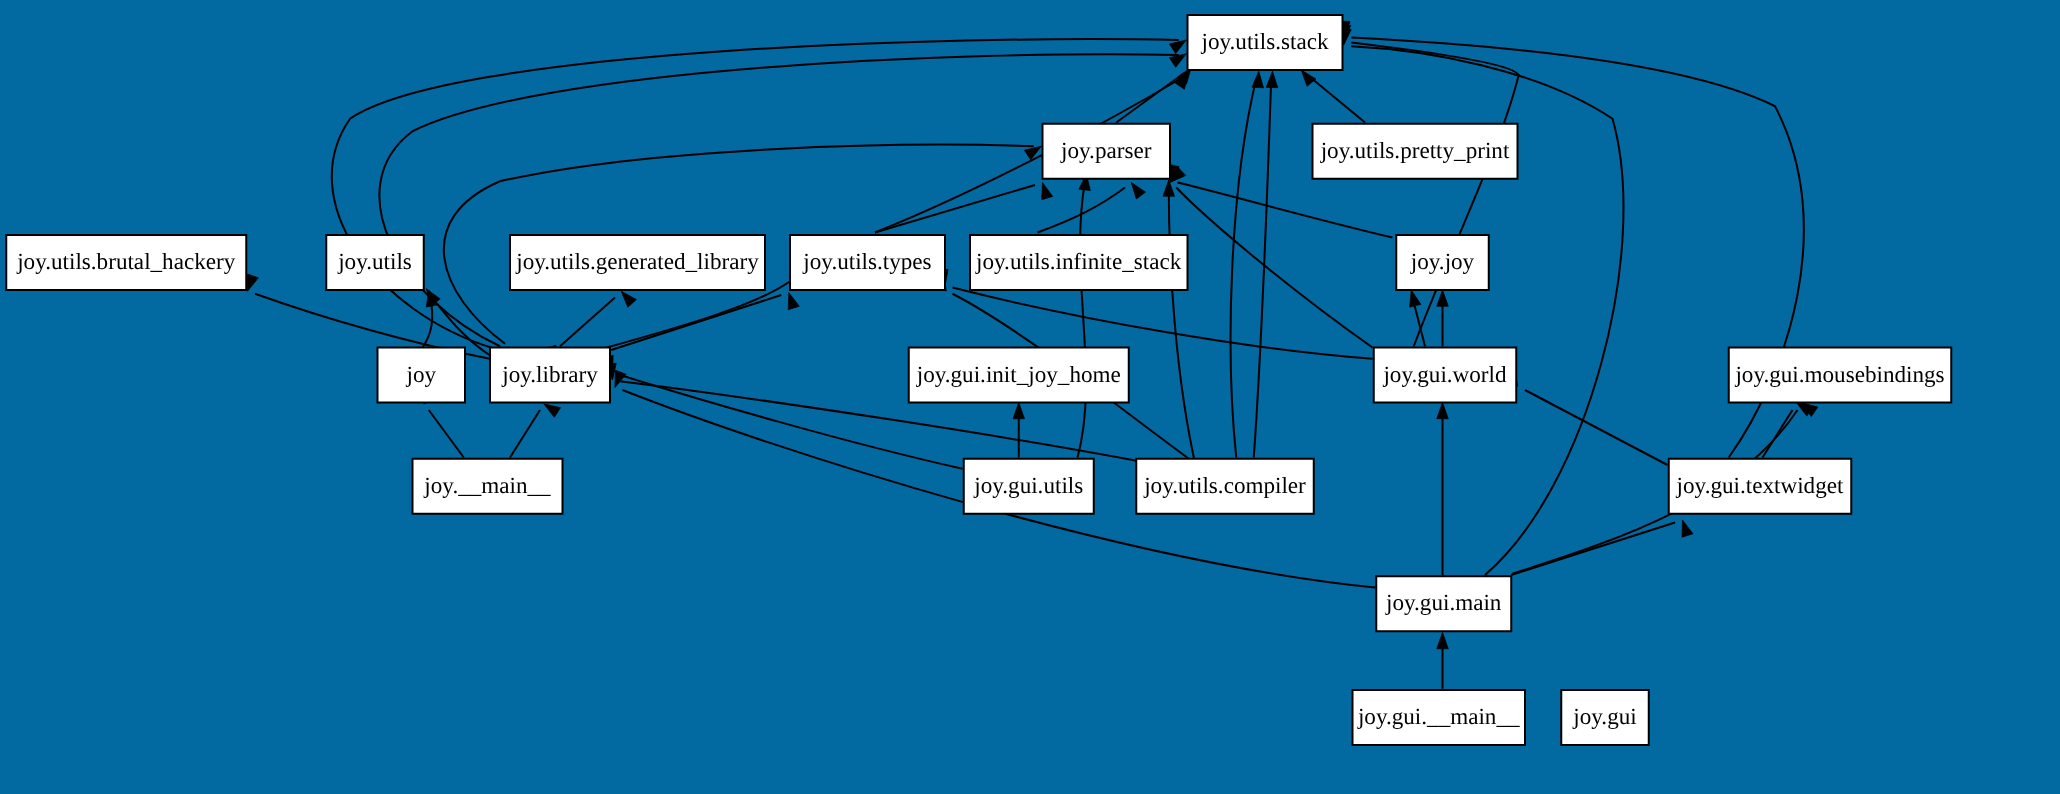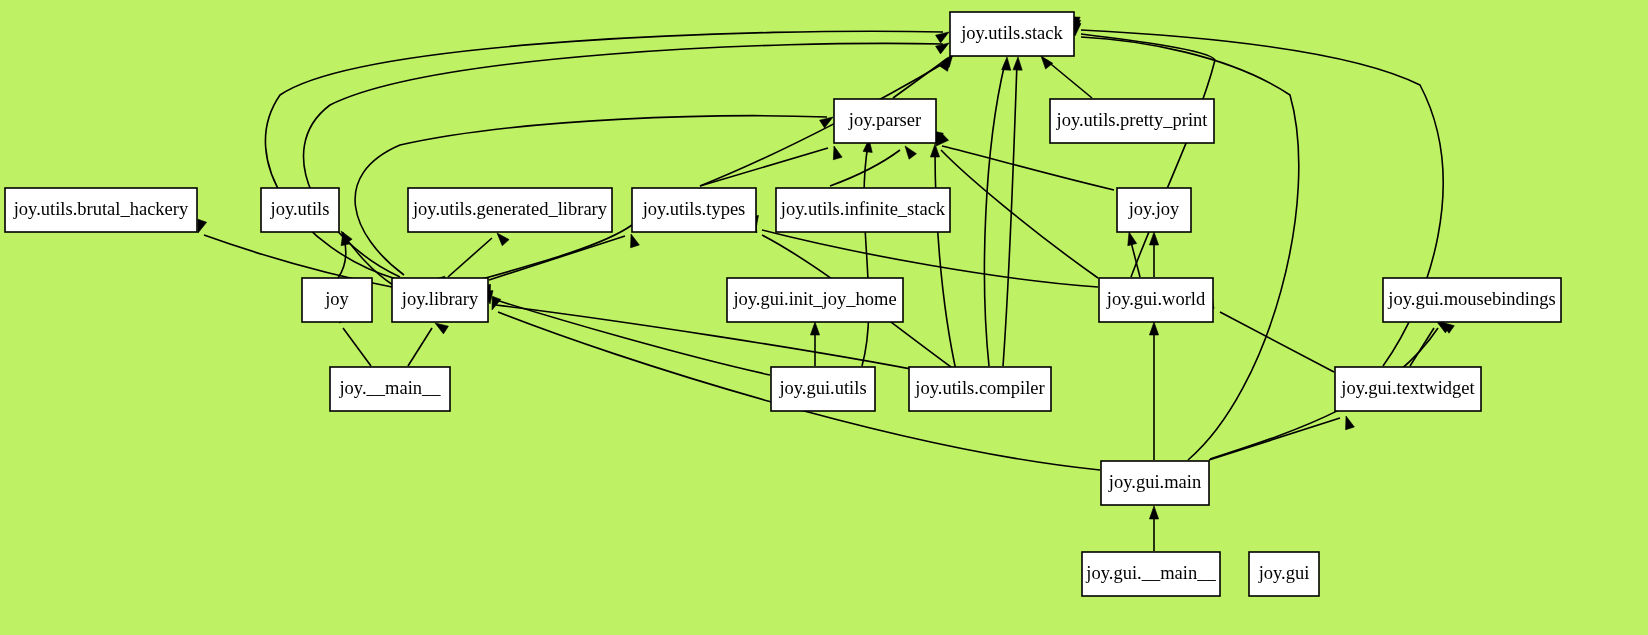--- a/index.html
+++ b/index.html
@@ -4,21 +4,21 @@
 <style>
   html, body {
     margin: 0;
     padding: 0;
     background: #ffffff;
   }
   #graph-root {
     position: relative;
     width: 1648px;
     height: 635px;
-    background: #bef264;
+    background: #0369a1;
     overflow: hidden;
     font-family: "Liberation Serif", "DejaVu Serif", serif;
   }
   svg#graph-canvas {
     position: absolute;
     left: 0;
     top: 0;
     width: 1648px;
     height: 635px;
   }

